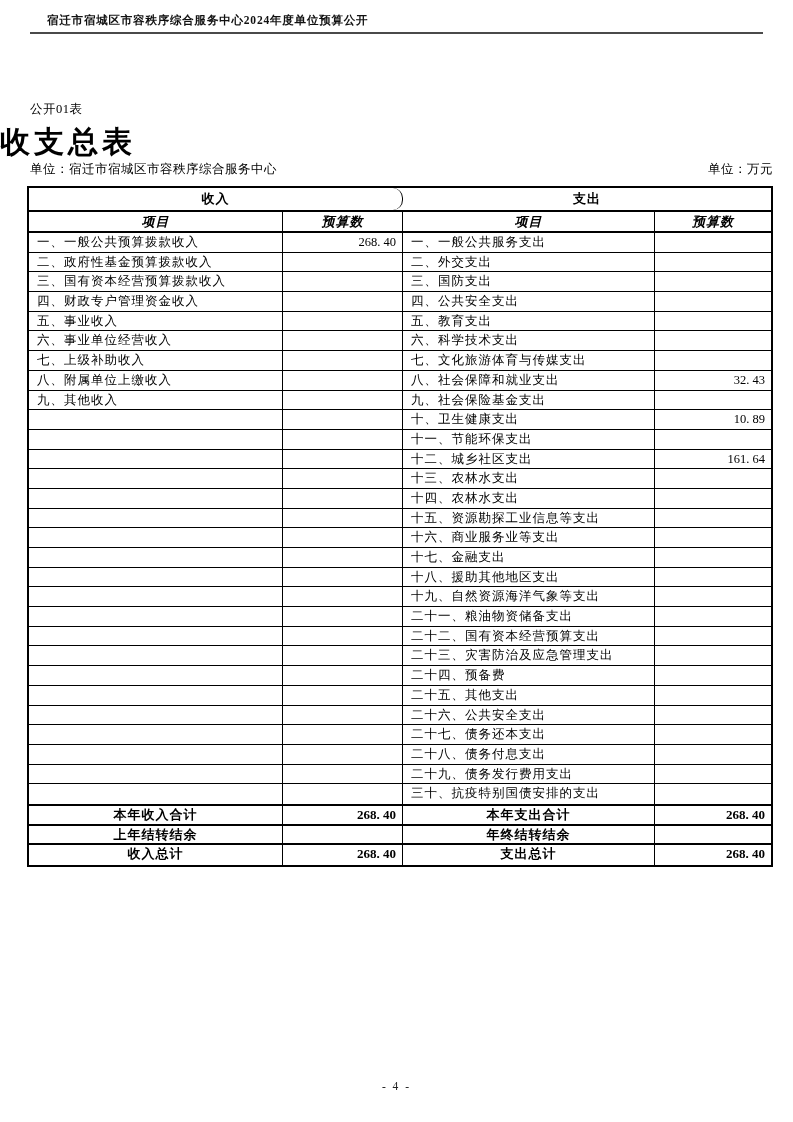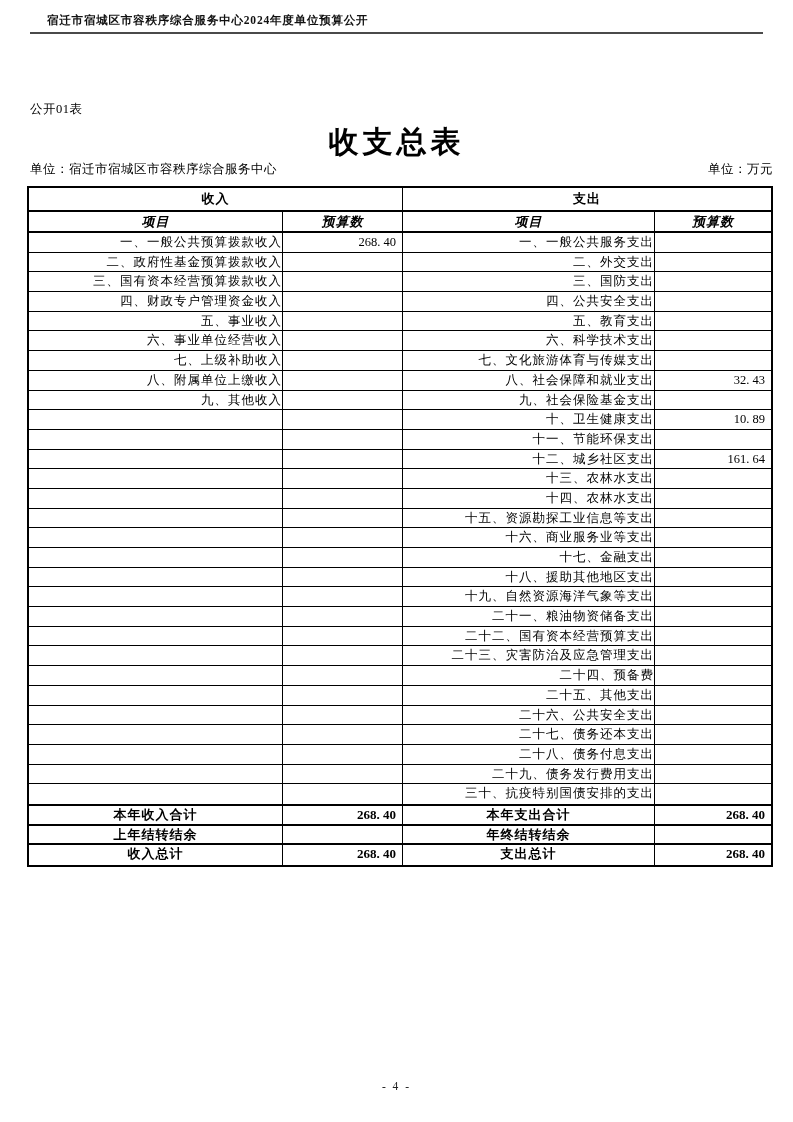--- a/index.html
+++ b/index.html
@@ -19,40 +19,40 @@
   .header-rule {
     position: absolute; left: 30px; top: 32px;
     width: 733px; height: 2px; background: #4a4a4a;
   }
   .table-label {
     position: absolute; left: 30px; top: 101px;
     font-size: 12.5px; letter-spacing: 0.5px;
   }
   .title {
     position: absolute; left: 0; top: 122px; width: 100%;
-    text-align: center; font-size: 30px; font-weight: bold;
+    font-size: 30px; font-weight: bold;
     letter-spacing: 4px;
   }
   .unit-row {
     position: absolute; left: 30px; top: 161px; width: 743px;
     font-size: 12.5px;
   }
   .unit-row .u-left { float: left; letter-spacing: 0.5px; }
   .unit-row .u-right { float: right; letter-spacing: 0.5px; }
 
   .budget-table {
     position: absolute; left: 27px; top: 186px; width: 746px;
     border: 2px solid #000;
     font-size: 12.5px;
   }
   .thead-row1 {
     display: grid; grid-template-columns: 374px 368px;
     height: 24px; border-bottom: 2px solid #000;
   }
-  .thead-row1 .th { line-height: 22px; }
+  .thead-row1 .th { line-height: 22px; border-radius: 10px; }
   .thead-row2 {
     display: grid; grid-template-columns: 254px 120px 252px 116px;
     height: 21px; border-bottom: 2px solid #000; font-style: italic;
   }
   .thead-row2 .th { line-height: 19px; }
   .th {
     font-weight: bold; text-align: center; font-size: 13px;
     letter-spacing: 1px; border-right: 1px solid #000;
   }
   .th:last-child { border-right: none; }
@@ -60,21 +60,21 @@
   .trow {
     display: grid; grid-template-columns: 254px 120px 252px 116px;
     height: 19.7px; border-bottom: 1px solid #000;
   }
   #table-body .trow:last-child { border-bottom: none; }
   .td {
     border-right: 1px solid #000;
     line-height: 18.5px; white-space: nowrap; overflow: hidden;
   }
   .td:last-child { border-right: none; }
-  .td.item { text-align: right; padding-left: 16px; letter-spacing: 1px; }
+  .td.item { text-align: left; padding-left: 8px; letter-spacing: 1px; }
   .td.num  { text-align: right; padding-right: 6px; }
 
   #table-summary { border-top: 2px solid #000; }
   .srow {
     display: grid; grid-template-columns: 254px 120px 252px 116px;
     height: 19.6px; border-bottom: 2px solid #000;
     font-weight: bold; font-size: 13px;
   }
   #table-summary .srow:last-child { border-bottom: none; }
   .srow .td { line-height: 17.5px; }

